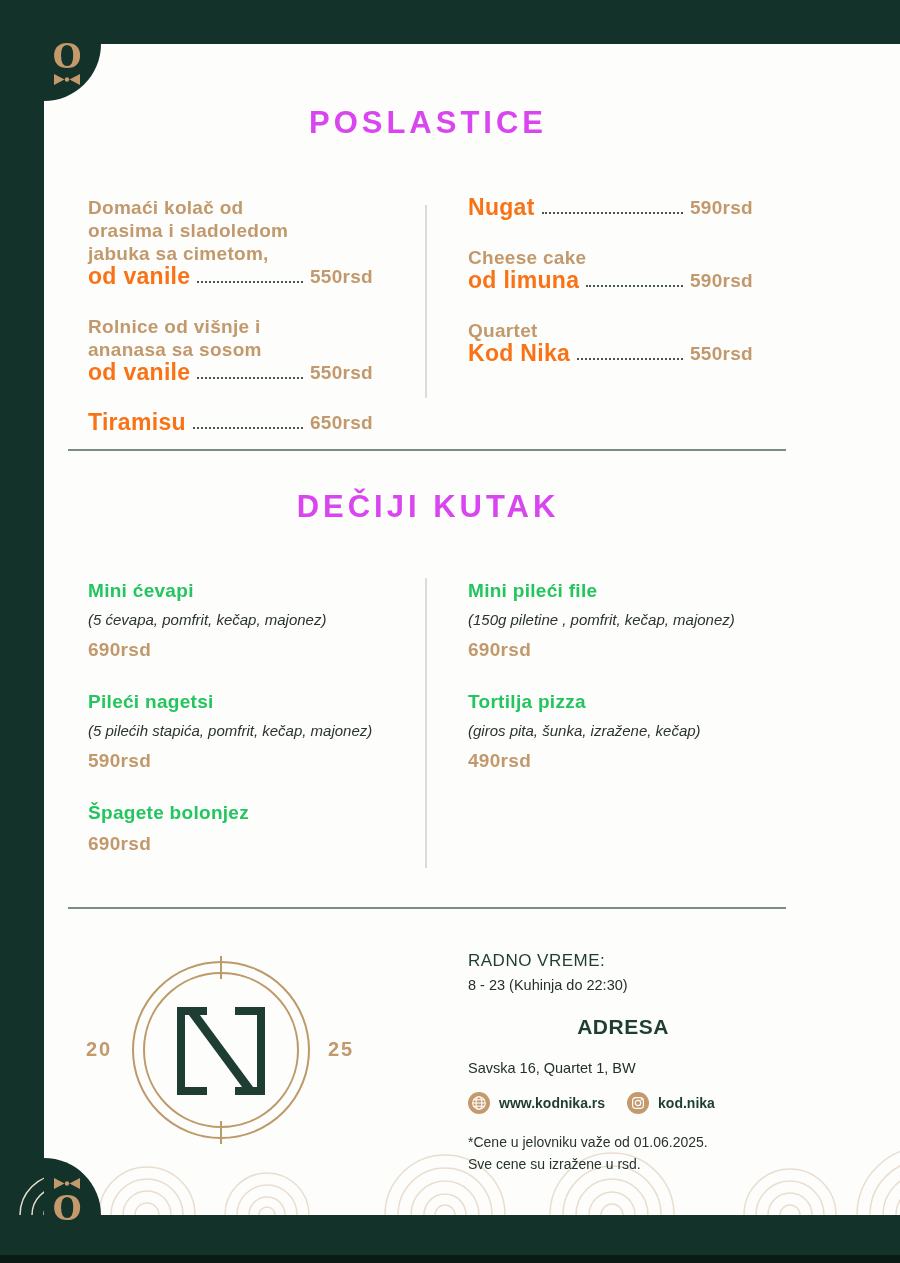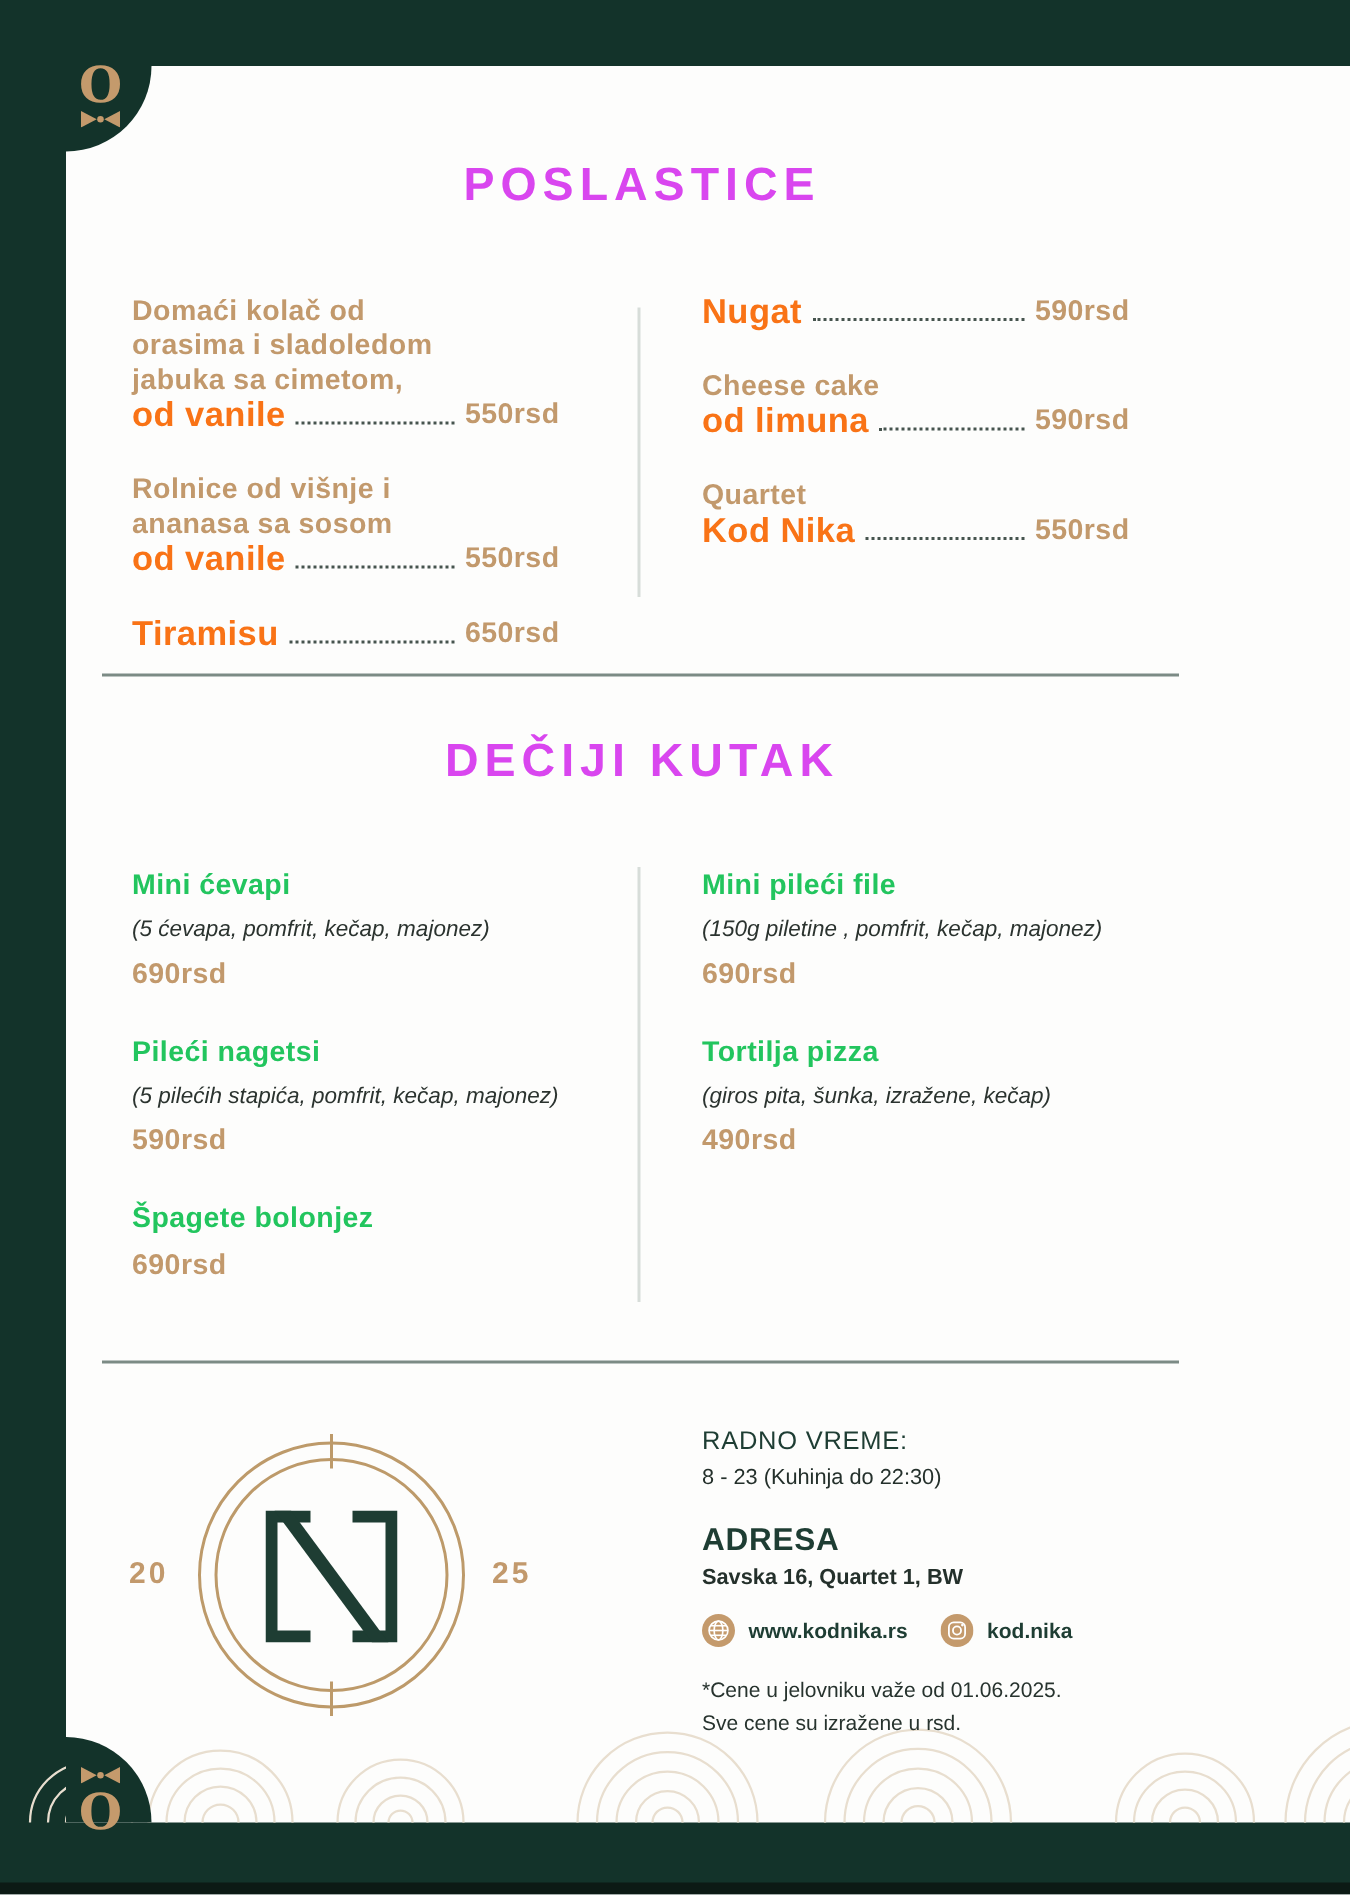--- a/index.html
+++ b/index.html
@@ -41,22 +41,22 @@
   .k-desc:empty{margin-bottom:2px;}
   .k-price{font-size:19px;font-weight:700;letter-spacing:.3px;color:#c2996c;line-height:22px;}
   
   .stamp{position:absolute;left:121px;top:950px;z-index:2;}
   .monogram{position:absolute;left:177px;top:1007px;z-index:2;}
   .year{position:absolute;top:1038px;font-size:20px;font-weight:700;letter-spacing:2px;color:#c2996c;z-index:2;}
   .y20{left:86px;} .y25{left:328px;}
   .finfo{position:absolute;left:468px;top:951px;width:310px;z-index:2;color:#1e3d33;}
   .rv-label{font-size:17px;font-weight:400;letter-spacing:.5px;line-height:20px;}
   .rv-value{font-size:14.5px;font-weight:500;color:#24302b;margin-top:5px;line-height:18px;}
-  .ad-label{font-size:21px;font-weight:700;letter-spacing:.5px;margin-top:21px;line-height:24px;}
-  .ad-value{font-size:14.5px;font-weight:700;color:#24302b;margin-top:4px;line-height:18px;}
+  .ad-label{font-size:21px;font-weight:700;letter-spacing:.5px;margin-top:21px;line-height:24px;text-align:center;}
+  .ad-value{font-size:14.5px;font-weight:400;color:#24302b;margin-top:20px;line-height:18px;}
   .links{display:flex;align-items:center;margin-top:15px;}
   .links .txt{font-size:14px;font-weight:700;color:#1e3d33;margin-left:9px;}
   .ig-gap{margin-left:22px;}
   .notes{margin-top:17px;font-size:14px;color:#27332e;line-height:22px;}
   .arcs{position:absolute;left:0;top:1110px;z-index:1;}
 </style>
 </head>
 <body>
 
 <div class="page">

